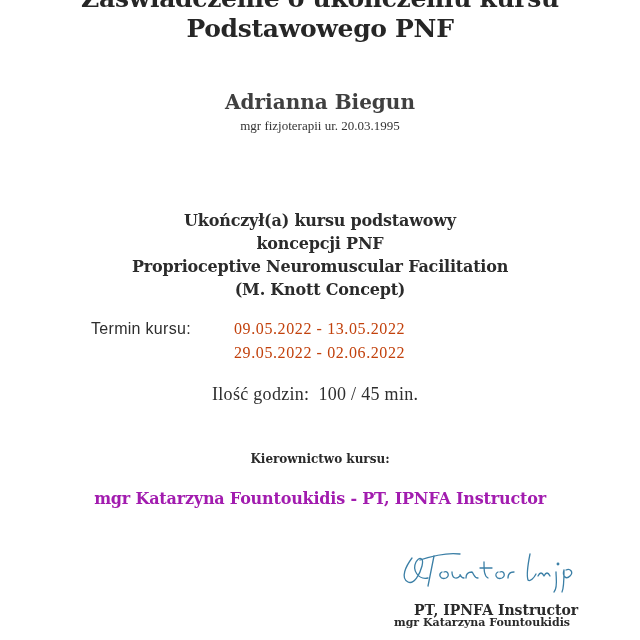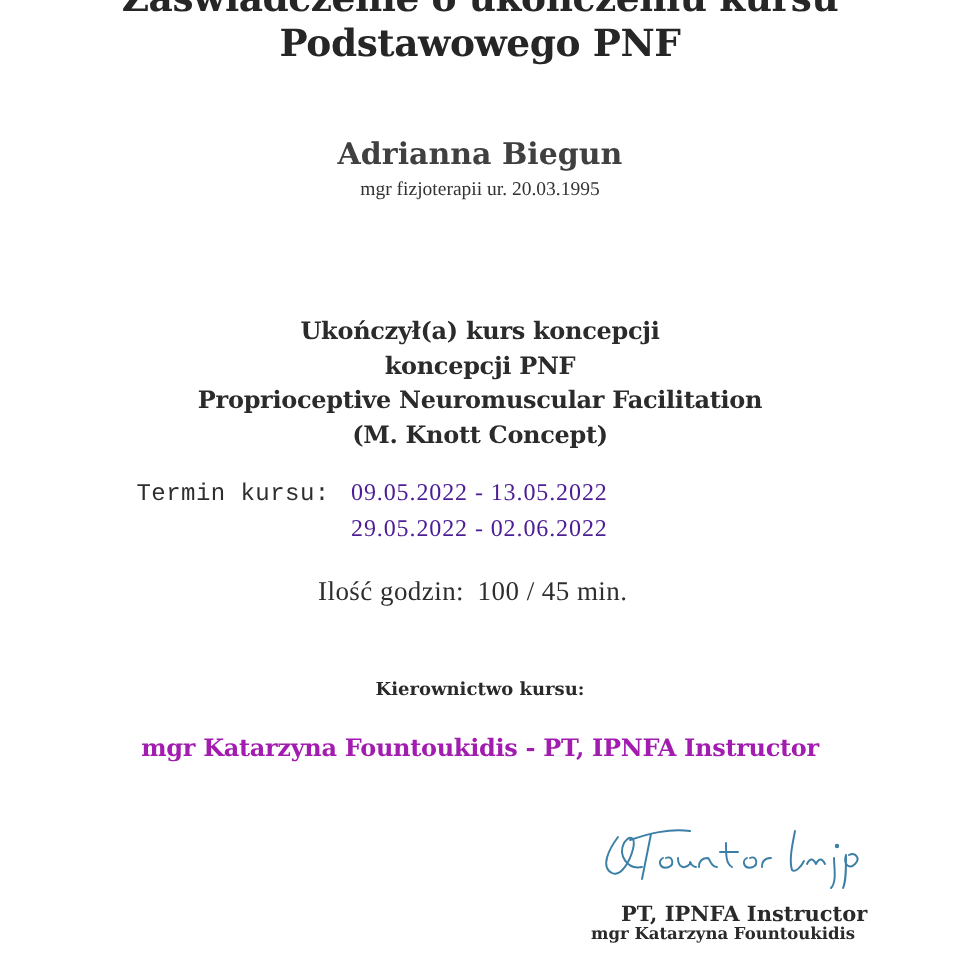--- a/index.html
+++ b/index.html
@@ -45,27 +45,27 @@
     }
     .c1 { top: 211px; }
     .c2 { top: 234px; }
     .c3 { top: 257px; }
     .c4 { top: 280px; }
     .term-label {
       left: 91px;
       top: 320px;
       font-size: 16px;
       color: #2e2e2e;
-      font-family: Liberation Mono, monospace;
+      font-family: Liberation Sans, sans-serif;
       letter-spacing: 0.3px;
     }
     .term-date {
       left: 234px;
       font-size: 16px;
-      color: #4c1d95;
+      color: #c2410c;
       font-family: "Liberation Serif", "DejaVu Serif", serif;
       letter-spacing: 0.6px;
     }
     .d1 { top: 320px; }
     .d2 { top: 344px; }
     .hours {
       left: 212px;
       top: 384px;
       font-size: 18px;
       color: #2e2e2e;
@@ -112,21 +112,21 @@
 <body>
 
 <div>
 
   <div class="abs center title title-top">Zaświadczenie o ukończeniu kursu</div>
   <div class="abs center title title-bottom">Podstawowego PNF</div>
 
   <div class="abs center name">Adrianna Biegun</div>
   <div class="abs center subtitle">mgr fizjoterapii  ur. 20.03.1995</div>
 
-  <div class="abs center course c1">Ukończył(a) kurs koncepcji</div>
+  <div class="abs center course c1">Ukończył(a) kursu podstawowy</div>
   <div class="abs center course c2">koncepcji PNF</div>
   <div class="abs center course c3">Proprioceptive Neuromuscular Facilitation</div>
   <div class="abs center course c4">(M. Knott Concept)</div>
 
   <div class="abs term-label">Termin kursu:</div>
   <div class="abs term-date d1">09.05.2022 - 13.05.2022</div>
   <div class="abs term-date d2">29.05.2022 - 02.06.2022</div>
 
   <div class="abs hours">
     <span>Ilość godzin:</span><span class="val">100 / 45 min.</span>

